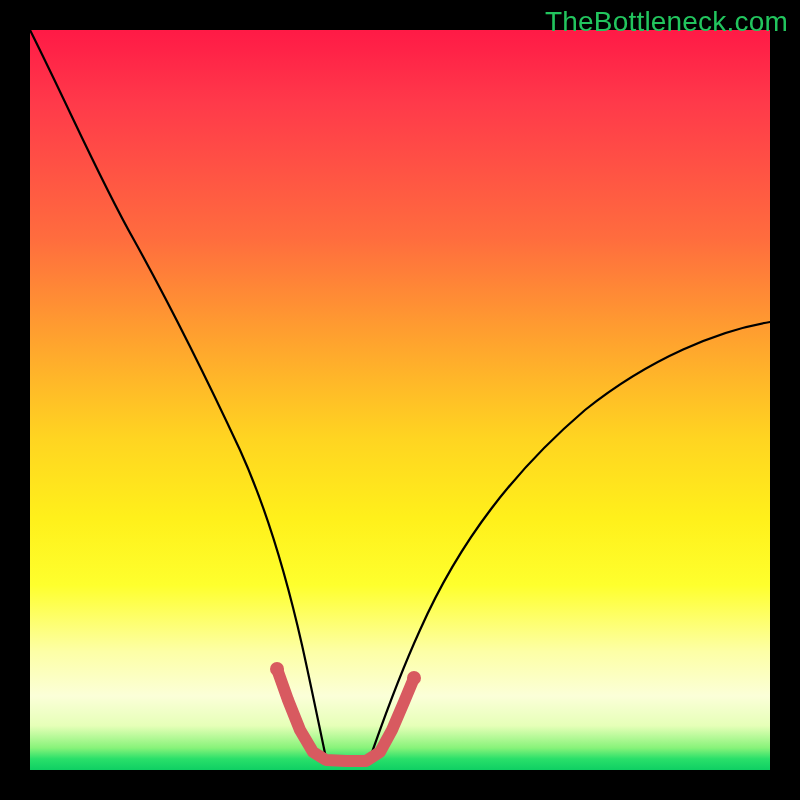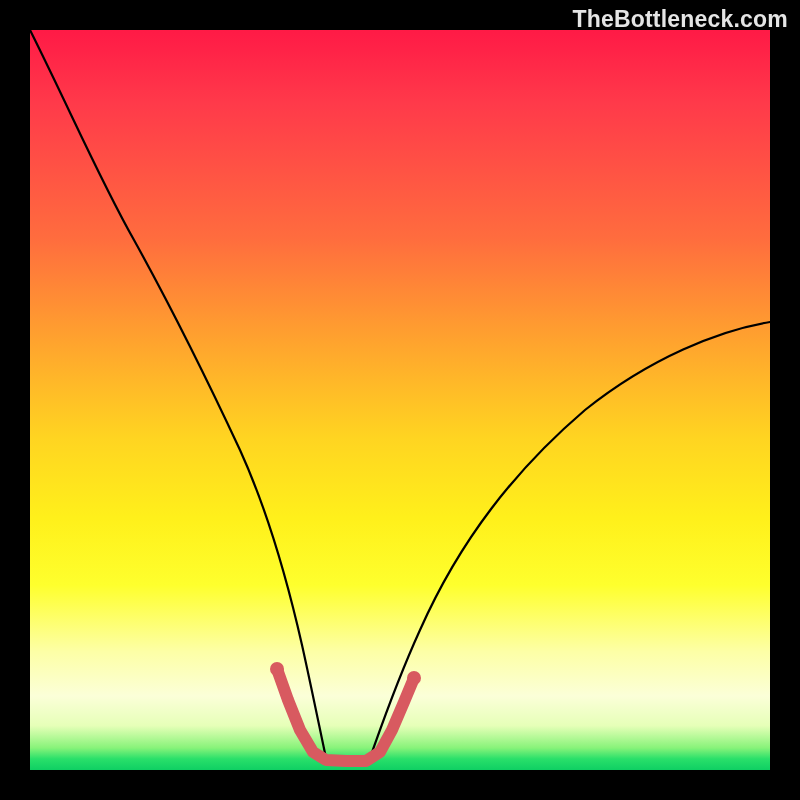--- a/index.html
+++ b/index.html
@@ -40,23 +40,23 @@
       #e6ffb8 94%,
       #88f37a 97%,
       #29e06a 98.5%,
       #0fcf63 100%
     );
   }
   .watermark {
     position: absolute;
     top: 6px;
     right: 12px;
-    color: #e5e5e5;
-    font-size: 23px;
-    font-weight: 700;
+    color: #22c55e;
+    font-size: 28px;
+    font-weight: 400;
     letter-spacing: 0.2px;
     user-select: none;
   }
   svg.curve {
     position: absolute;
     left: 0;
     top: 0;
     width: 740px;
     height: 740px;
     overflow: visible;

